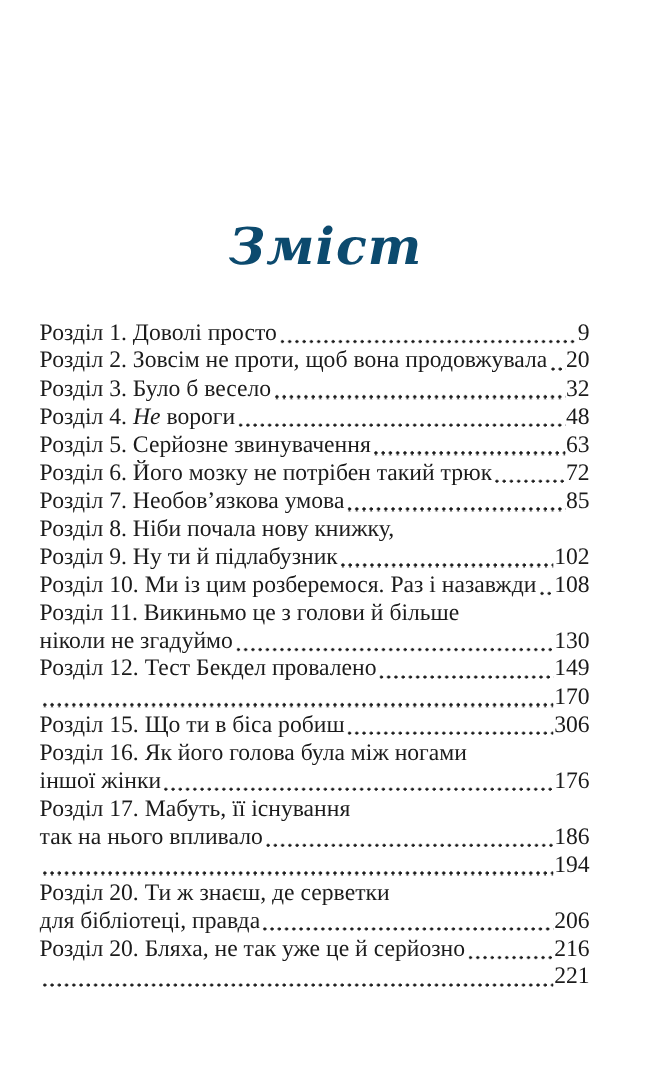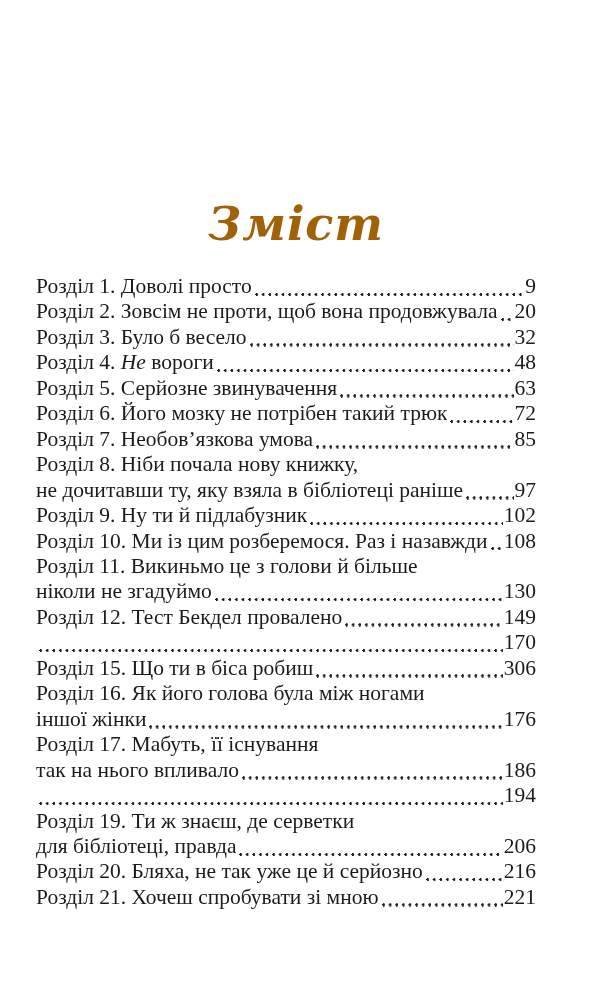--- a/index.html
+++ b/index.html
@@ -22,25 +22,25 @@
     left: 0;
     width: 592px;
     margin: 0;
     text-align: center;
     font-family: "DejaVu Serif", serif;
     font-size: 46px;
     line-height: 56px;
     font-weight: 700;
     font-style: italic;
     letter-spacing: 1px;
-    color: #a16207;
+    color: #0c4a6e;
   }
   .toc-list {
     position: absolute;
-    top: 274px;
+    top: 290px;
     left: 36px;
     right: 64px;
   }
   .toc-entry { margin: 0; }
   .toc-line {
     display: flex;
     align-items: baseline;
     line-height: 25.45px;
     font-size: 21.5px;
     white-space: nowrap;
@@ -118,25 +118,20 @@
         <div class="toc-line">
           <span class="entry-text"><span>Розділ 7. Необов’язкова умова</span></span>
           <span class="leader"></span>
           <span class="page-num">85</span>
         </div>
       </div>
       <div class="toc-entry">
         <div class="toc-line">
           <span class="entry-text"><span>Розділ 8. Ніби почала нову книжку,</span></span>
         </div>
-        <div class="toc-line">
-          <span class="entry-text"><span>не дочитавши ту, яку взяла в бібліотеці раніше</span></span>
-          <span class="leader"></span>
-          <span class="page-num">97</span>
-        </div>
       </div>
       <div class="toc-entry">
         <div class="toc-line">
           <span class="entry-text"><span>Розділ 9. Ну ти й підлабузник</span></span>
           <span class="leader"></span>
           <span class="page-num">102</span>
         </div>
       </div>
       <div class="toc-entry">
         <div class="toc-line">
@@ -196,36 +191,35 @@
         </div>
       </div>
       <div class="toc-entry">
         <div class="toc-line">
           <span class="leader"></span>
           <span class="page-num">194</span>
         </div>
       </div>
       <div class="toc-entry">
         <div class="toc-line">
-          <span class="entry-text"><span>Розділ 19. Ти ж знаєш, де серветки</span></span>
+          <span class="entry-text"><span>Розділ 20. Ти ж знаєш, де серветки</span></span>
         </div>
         <div class="toc-line">
           <span class="entry-text"><span>для бібліотеці, правда</span></span>
           <span class="leader"></span>
           <span class="page-num">206</span>
         </div>
       </div>
       <div class="toc-entry">
         <div class="toc-line">
           <span class="entry-text"><span>Розділ 20. Бляха, не так уже це й серйозно</span></span>
           <span class="leader"></span>
           <span class="page-num">216</span>
         </div>
       </div>
       <div class="toc-entry">
         <div class="toc-line">
-          <span class="entry-text"><span>Розділ 21. Хочеш спробувати зі мною</span></span>
           <span class="leader"></span>
           <span class="page-num">221</span>
         </div>
       </div>
     </div>
 </div>
 
 </body></html>

